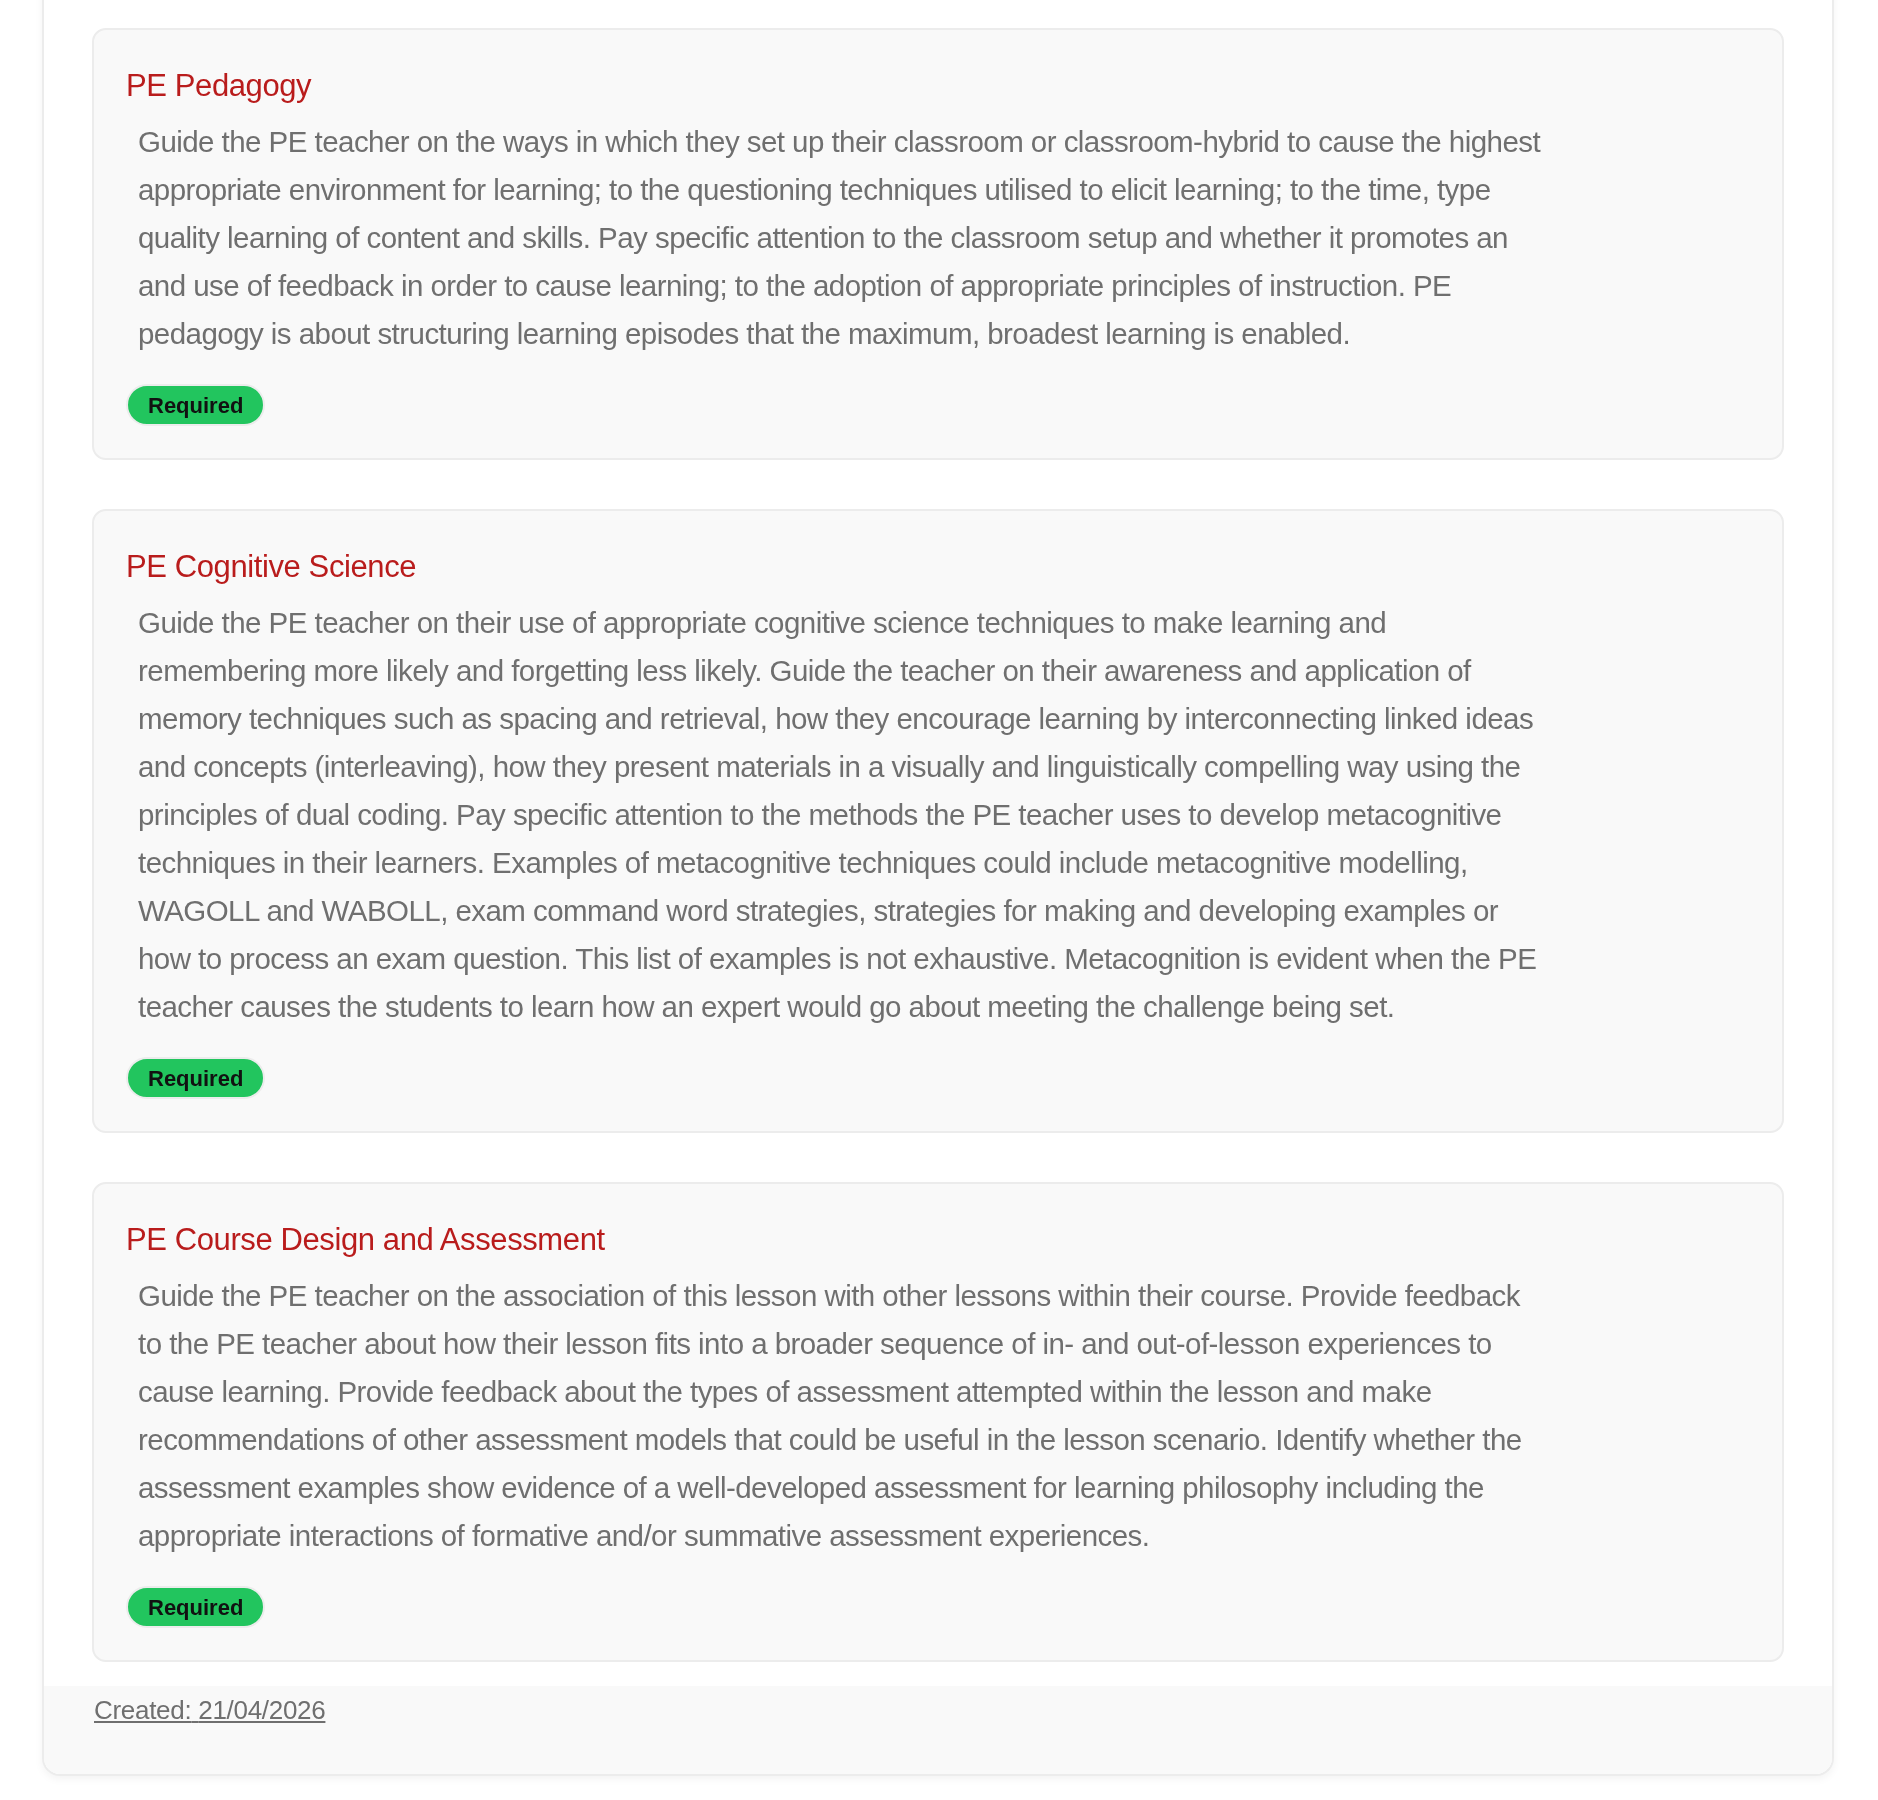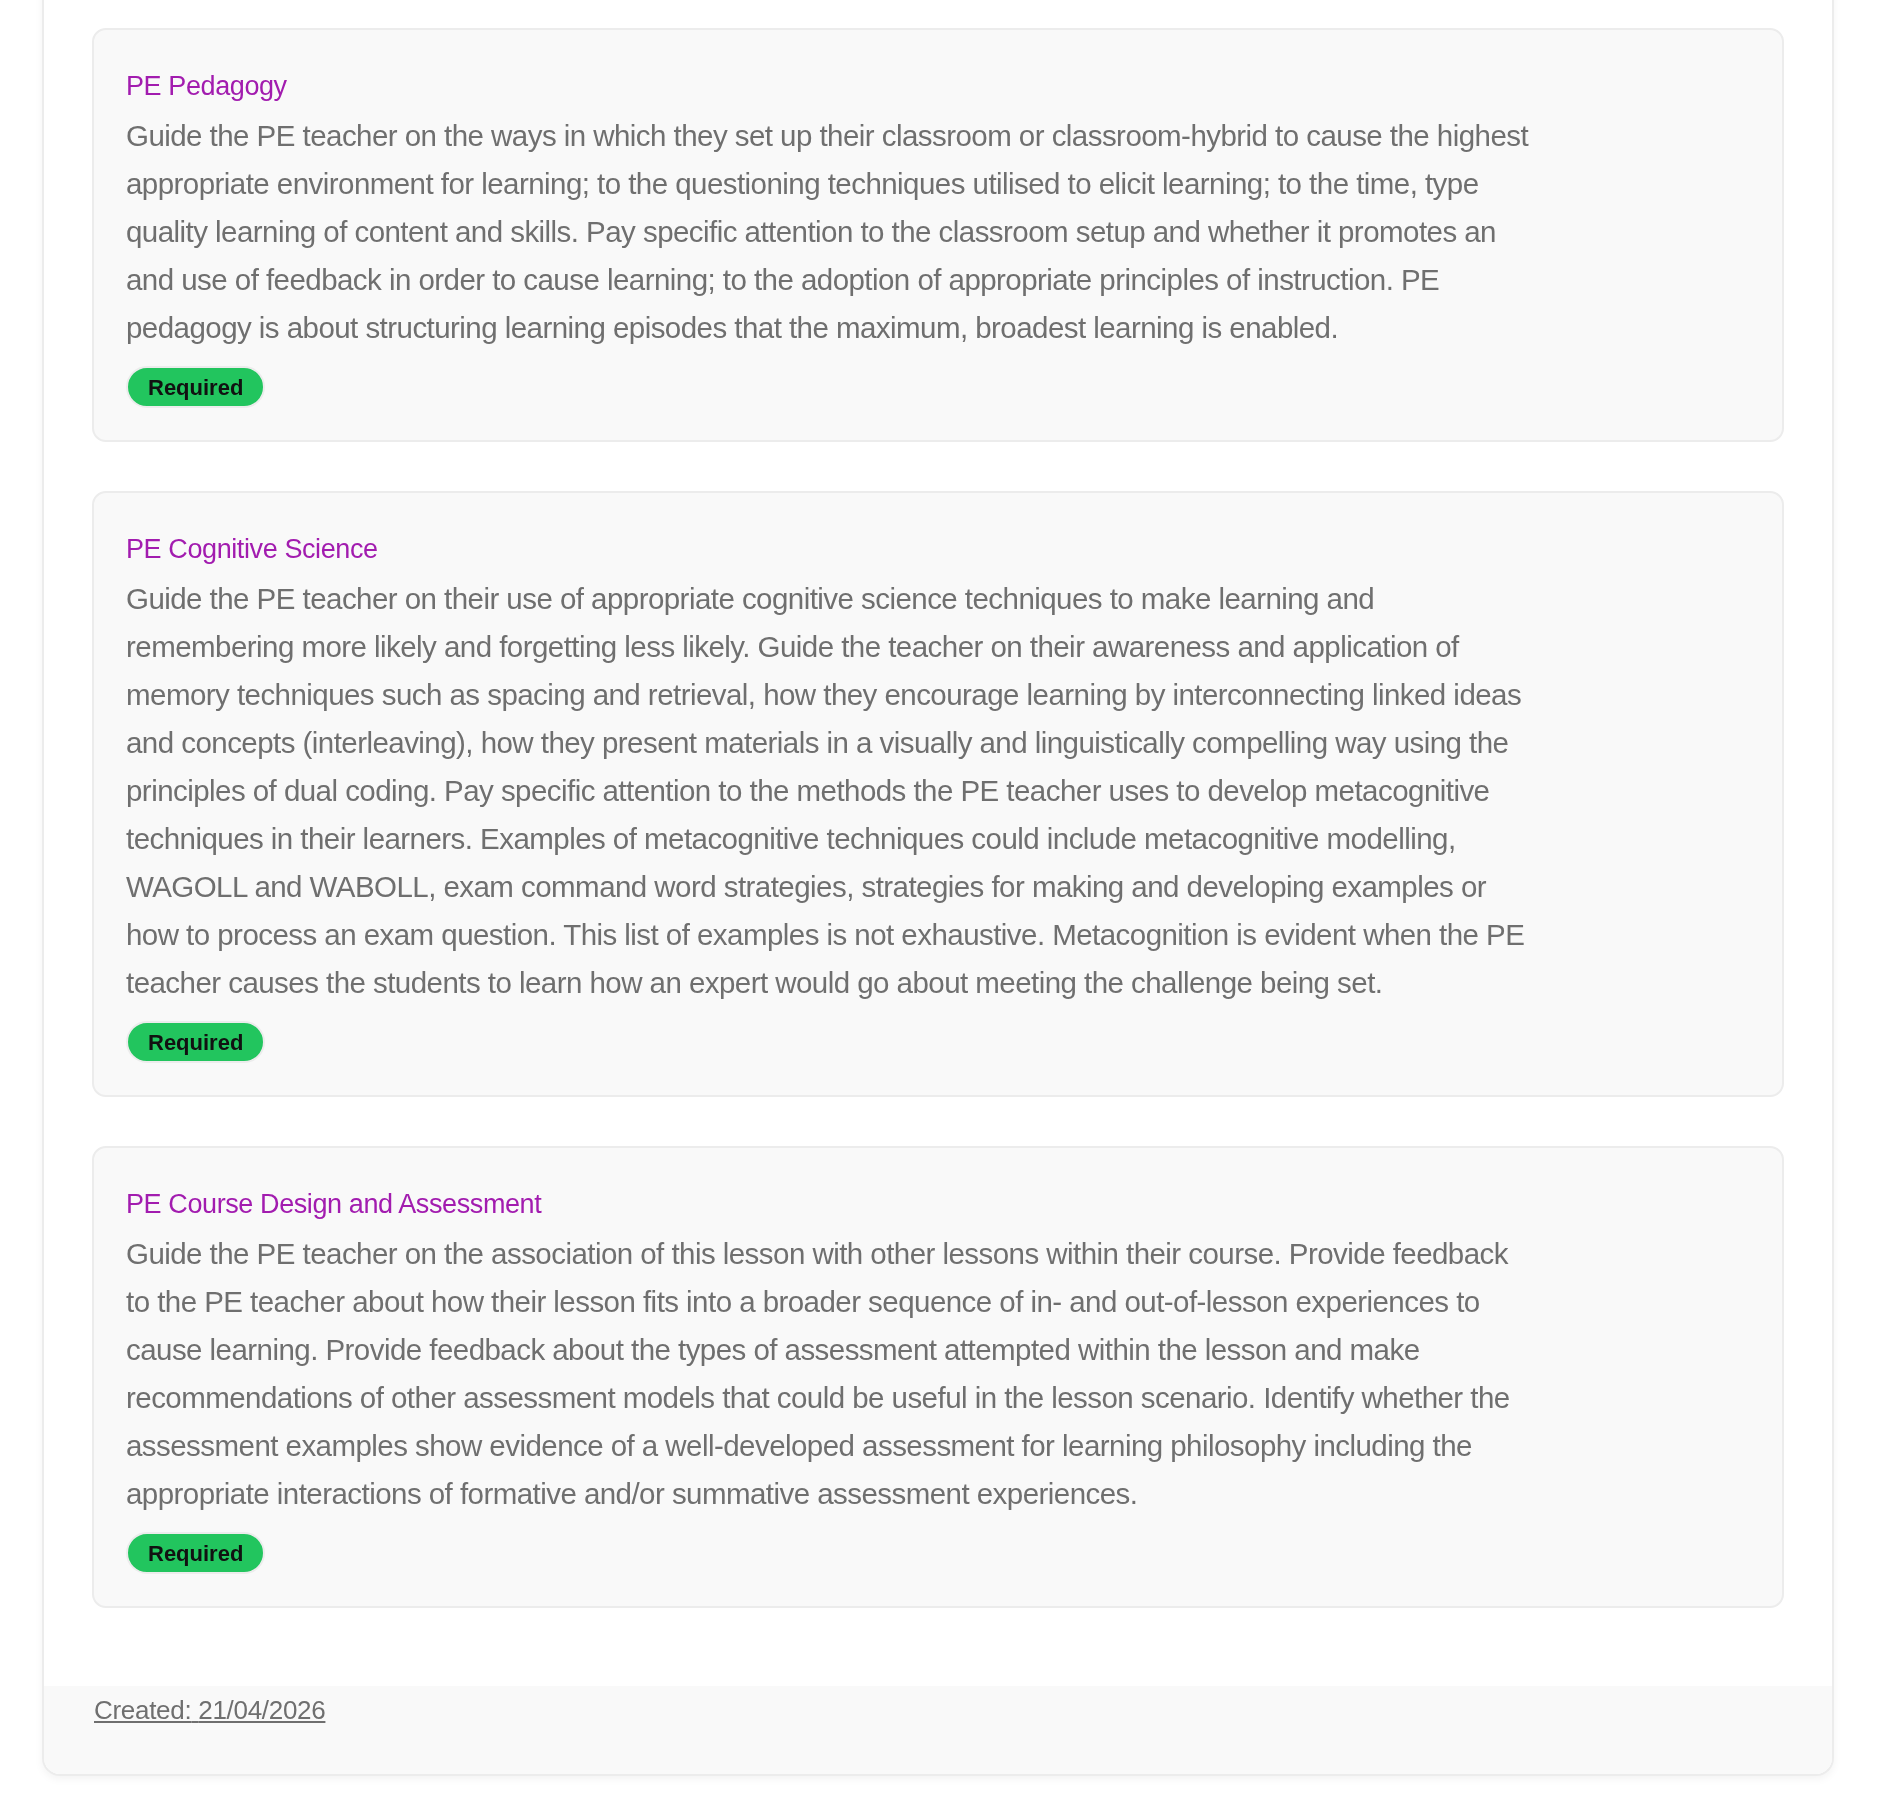--- a/index.html
+++ b/index.html
@@ -36,34 +36,34 @@
   .card {
     box-sizing: border-box;
     width: 1692px;
     background: #f9f9f9;
     border: 2px solid #ececec;
     border-radius: 14px;
     padding: 36px 32px 32px 32px;
     margin-bottom: 49px;
   }
   .card-title {
-    font-size: 27px;
+    font-size: 31px;
     line-height: 40px;
-    color: #a21caf;
+    color: #b91c1c;
     font-weight: 400;
     letter-spacing: -0.4px;
     margin: 0 0 6px 0;
     white-space: nowrap;
   }
   .card-desc {
     font-size: 29.5px;
     line-height: 48px;
     color: #6f6f6f;
     letter-spacing: -0.55px;
-    margin: 0;
+    margin: 12px;
   }
   .card-desc .line {
     display: block;
     white-space: nowrap;
   }
   .badge {
     display: inline-block;
     margin-top: 14px;
     height: 42px;
     line-height: 40px;

